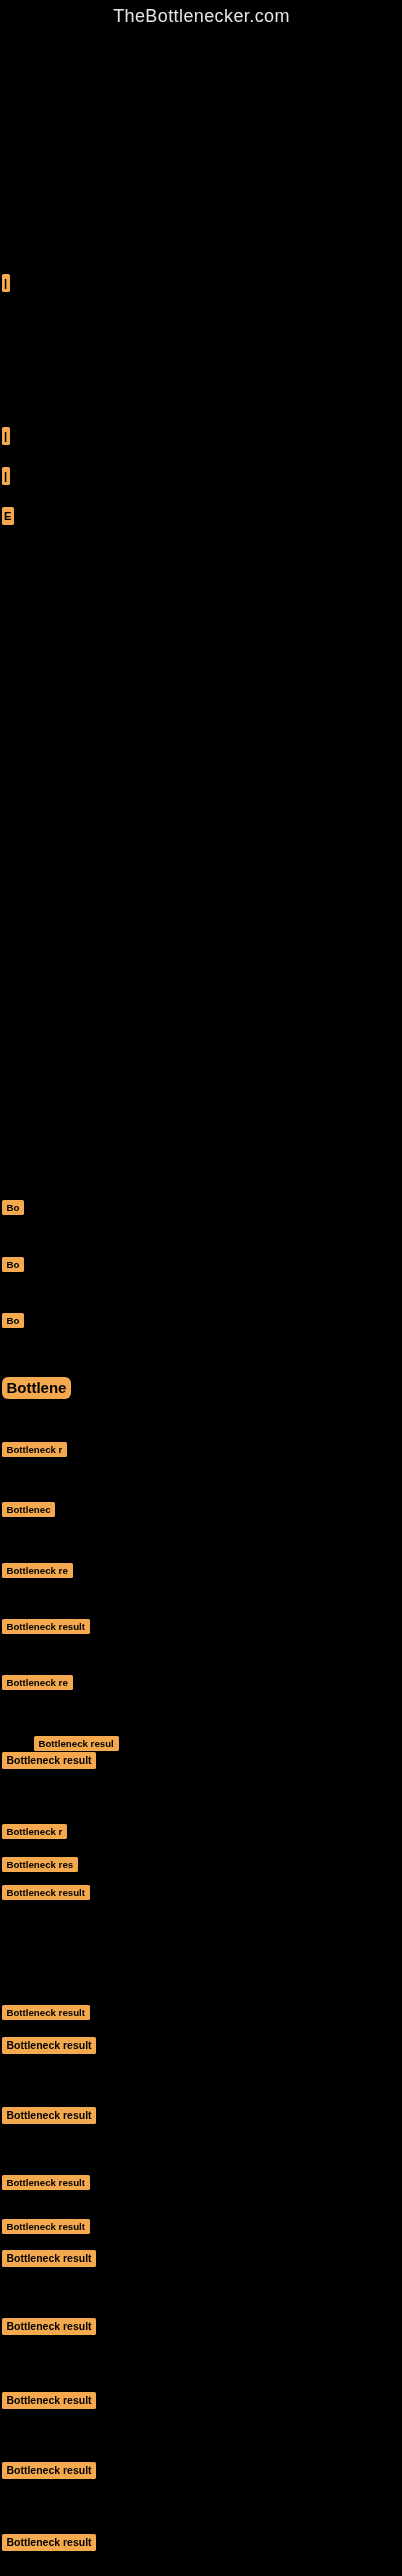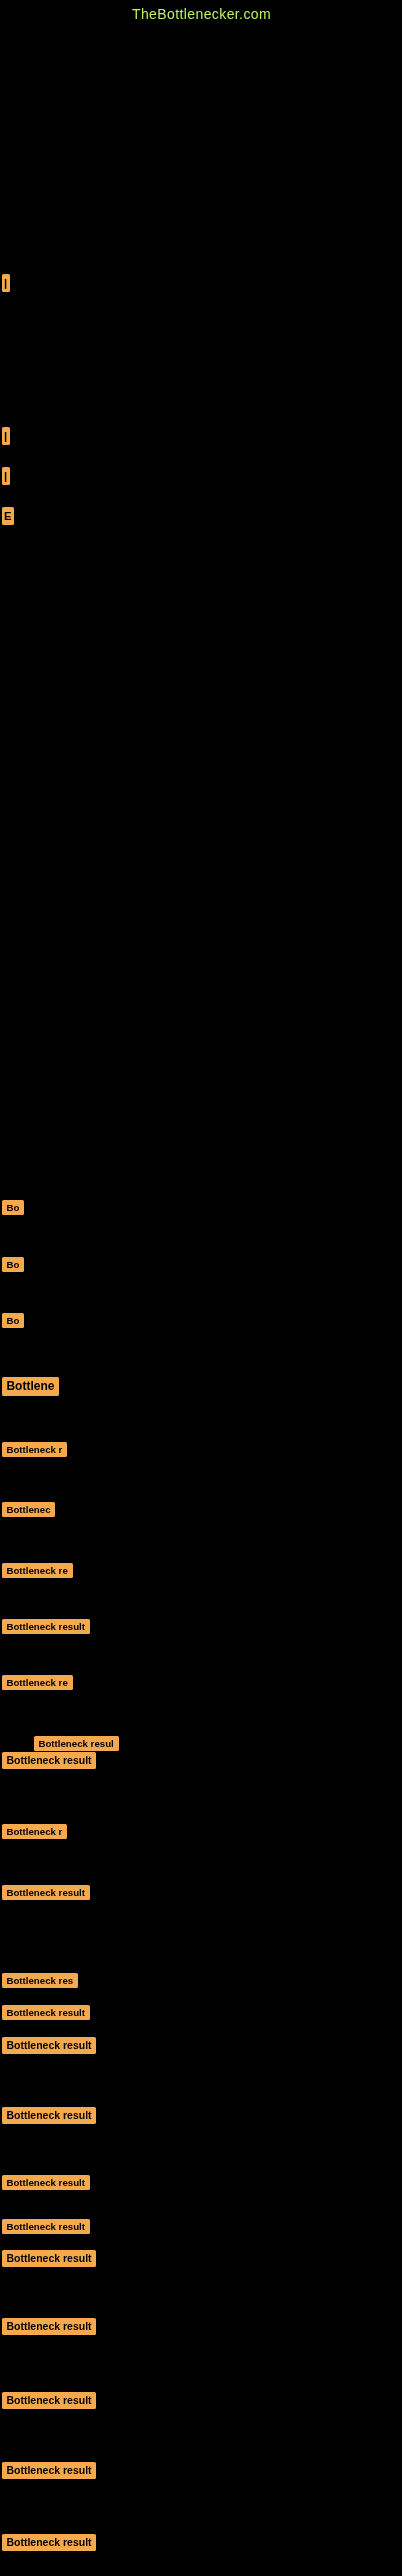--- a/index.html
+++ b/index.html
@@ -6,22 +6,22 @@
     body {
       background-color: #000000;
       width: 403px;
       min-height: 2576px;
       font-family: Arial, sans-serif;
       position: relative;
       overflow-x: hidden;
     }
 
     .site-title {
-      color: #bef264;
-      font-size: 14px;
+      color: #e5e5e5;
+      font-size: 18px;
       text-align: center;
       padding-top: 6.4px;
       letter-spacing: 0.4px;
     }
 
     .bottleneck-label {
       background-color: #f4a94e;
       color: #000;
       font-size: 10.5px;
       font-weight: bold;
@@ -65,21 +65,21 @@
 
 <div class="item-wrapper" style="top: 1256px; left: 1.6px;">
   <span class="bottleneck-label" style="font-size: 9.7px;">Bo</span>
 </div>
 
 <div class="item-wrapper" style="top: 1312px; left: 1.6px;">
   <span class="bottleneck-label" style="font-size: 9.7px;">Bo</span>
 </div>
 
 <div class="item-wrapper" style="top: 1377px; left: 1.6px;">
-  <span class="bottleneck-label" style="font-size: 12px;">Bottlene</span>
+  <span class="bottleneck-label" style="font-size: 15px; border-radius: 6px;">Bottlene</span>
 </div>
 
 <div class="item-wrapper" style="top: 1441px; left: 1.6px;">
   <span class="bottleneck-label" style="font-size: 9.7px;">Bottleneck r</span>
 </div>
 
 <div class="item-wrapper" style="top: 1501px; left: 1.6px;">
   <span class="bottleneck-label" style="font-size: 9.7px;">Bottlenec</span>
 </div>
 
@@ -104,21 +104,21 @@
 </div>
 
 <div class="item-wrapper" style="top: 1823px; left: 1.6px;">
   <span class="bottleneck-label" style="font-size: 9.7px;">Bottleneck r</span>
 </div>
 
 <div class="item-wrapper" style="top: 1884px; left: 1.6px;">
   <span class="bottleneck-label" style="font-size: 9.7px;">Bottleneck result</span>
 </div>
 
-<div class="item-wrapper" style="top: 1972px; left: 1.6px;">
+<div class="item-wrapper" style="top: 1856px; left: 1.6px;">
   <span class="bottleneck-label" style="font-size: 9.7px;">Bottleneck res</span>
 </div>
 
 <div class="item-wrapper" style="top: 2004px; left: 1.6px;">
   <span class="bottleneck-label" style="font-size: 9.7px;">Bottleneck result</span>
 </div>
 
 <div class="item-wrapper" style="top: 2037px; left: 1.6px;">
   <span class="bottleneck-label">Bottleneck result</span>
 </div>

